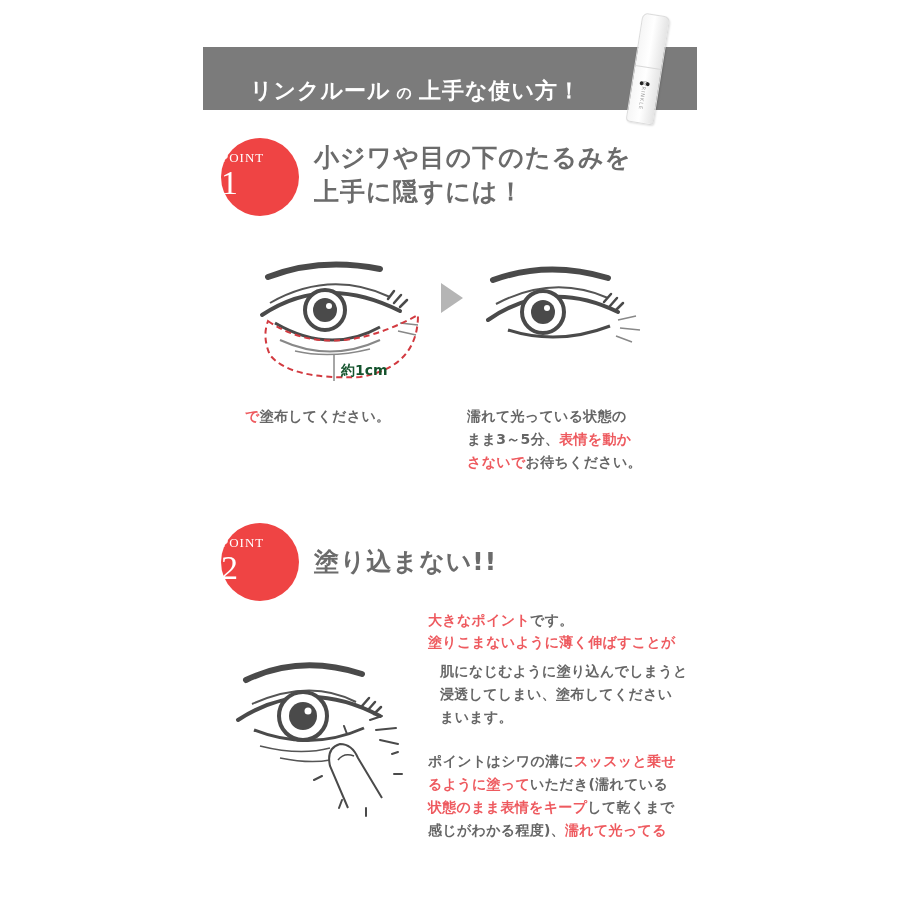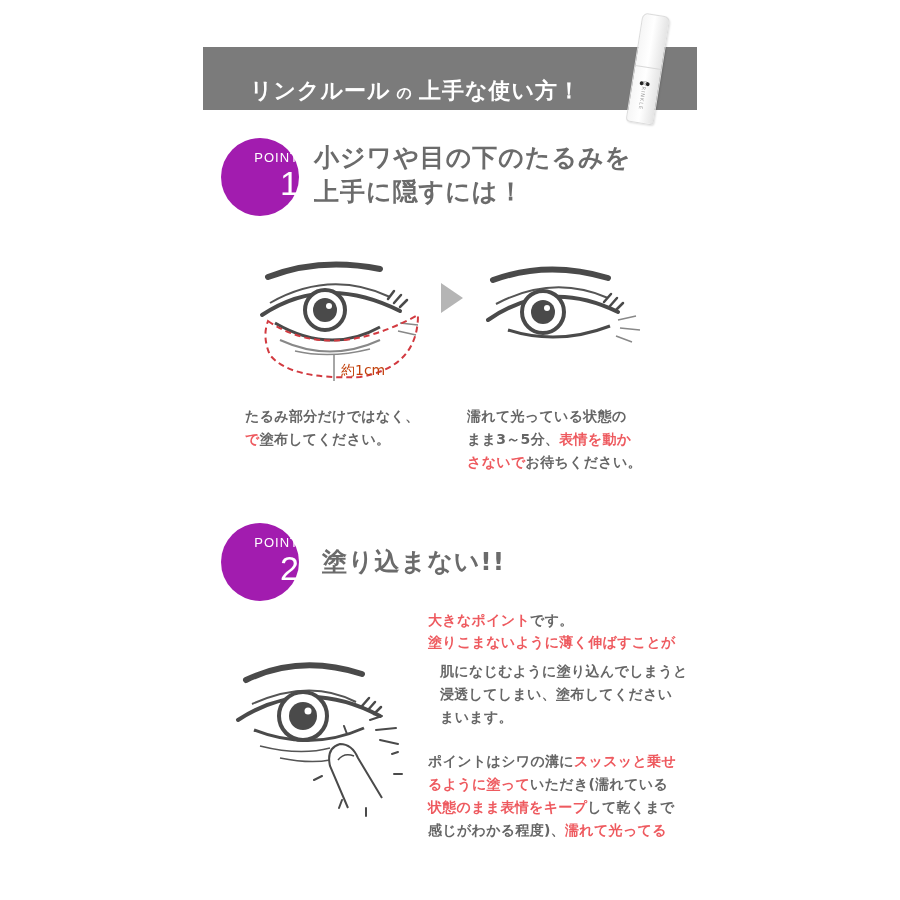--- a/index.html
+++ b/index.html
@@ -14,22 +14,22 @@
   .banner-title .small { font-size:15px; margin:0 6px; }
   .product { left:634px; top:14px; width:26px; height:108px; transform:rotate(9deg);
              background:linear-gradient(90deg,#f6f6f6,#ffffff 45%,#e4e4e4); border:1px solid #dcdcdc;
              border-radius:6px 6px 4px 4px; box-shadow:1px 1px 2px rgba(0,0,0,0.12); }
   .product .cap-line { position:absolute; left:0; right:0; top:52px; height:1px; background:#d8d8d8; }
   .product .logo { position:absolute; left:7px; top:56px; width:12px; height:4px; }
   .product .logo span { display:inline-block; width:4px; height:4px; background:#222; border-radius:50%; margin-right:2px; }
   .product .brand { position:absolute; left:9px; top:66px; font-size:5px; color:#999; writing-mode:vertical-rl; letter-spacing:1px; }
 
   
-  .point-circle { width:78px; height:78px; border-radius:50%; background:#a21caf; color:#fff;
-                  text-align:right; font-family:Liberation Sans, sans-serif; }
+  .point-circle { width:78px; height:78px; border-radius:50%; background:#ef4444; color:#fff;
+                  text-align:left; font-family:Liberation Serif, serif; }
   .point-circle .p-label { display:block; font-size:13px; letter-spacing:1px; margin-top:13px; line-height:14px; }
   .point-circle .p-num { display:block; font-size:34px; line-height:36px; margin-top:0px; }
 
   .heading { font-size:25px; font-weight:bold; color:#6b6b6b; line-height:34px; letter-spacing:1px; }
 
   .body-text { font-size:14px; font-weight:bold; color:#666; line-height:23px; letter-spacing:0.3px; }
   .red { color:#ee5a5f; }
 
   svg { position:absolute; overflow:visible; }
 </style>
@@ -72,53 +72,52 @@
   <circle cx="89" cy="51" r="3" fill="#fff"></circle>
 
   <path d="M40 85 Q90 108 140 85" stroke="#888" stroke-width="2" fill="none"></path>
   <path d="M55 96 Q90 104 130 94" stroke="#888" stroke-width="1.5" fill="none"></path>
   <path d="M160 68 l18 2 M158 76 l18 4" stroke="#888" stroke-width="1.5"></path>
 
   <path d="M28 66 Q90 108 178 60 Q178 112 120 122 Q50 125 30 100 Q22 82 28 66 Z" stroke="#d23a40" stroke-width="2" fill="none" stroke-dasharray="6,4"></path>
 
   <line x1="94" y1="100" x2="94" y2="126" stroke="#888" stroke-width="1.5"></line>
 </svg>
-<div class="abs" style="left:341px; top:362px; font-size:14px; font-weight:normal; color:#c2410c;">約1cm</div>
+<div class="abs" style="left:341px; top:362px; font-size:14px; font-weight:bold; color:#14532d;">約1cm</div>
 
 <svg style="left:441px; top:283px;" width="22" height="30" viewBox="0 0 22 30">
   <polygon points="0,0 22,15 0,30" fill="#b5b5b5"></polygon>
 </svg>
 
 <svg style="left:478px; top:258px;" width="170" height="90" viewBox="0 0 170 90">
   <path d="M15 22 Q70 2 130 20" stroke="#4a4a4a" stroke-width="6" fill="none" stroke-linecap="round"></path>
   <path d="M18 46 Q75 16 130 40" stroke="#555" stroke-width="2" fill="none"></path>
   <path d="M10 62 Q70 20 140 54" stroke="#4a4a4a" stroke-width="4" fill="none" stroke-linecap="round"></path>
   <path d="M126 44 l7 -8 M132 48 l7 -8 M138 52 l7 -7" stroke="#4a4a4a" stroke-width="2.5" stroke-linecap="round"></path>
   <path d="M30 72 Q80 88 132 68" stroke="#4a4a4a" stroke-width="3" fill="none"></path>
   <circle cx="65" cy="54" r="21" fill="#fff" stroke="#4a4a4a" stroke-width="4"></circle>
   <circle cx="65" cy="54" r="12" fill="#4a4a4a"></circle>
   <circle cx="69" cy="50" r="3" fill="#fff"></circle>
   <path d="M140 62 l18 -4 M142 70 l20 2 M138 78 l16 6" stroke="#888" stroke-width="1.5"></path>
 </svg>
 
 <div class="abs body-text" style="left:245px; top:405px;">
-  <div><span>たるみ部分だけではなく、</span></div>
   <div><span class="red">で</span><span>塗布してください。</span></div>
 </div>
 <div class="abs body-text" style="left:467px; top:405px;">
   <div><span>濡れて光っている状態の</span></div>
   <div><span>まま3～5分、</span><span class="red">表情を動か</span></div>
   <div><span class="red">さないで</span><span>お待ちください。</span></div>
 </div>
 
 <div class="abs point-circle" style="left:221px; top:523px;">
   <span class="p-label">POINT</span>
   <span class="p-num">2</span>
 </div>
-<div class="abs heading" style="left:322px; top:545px;">塗り込まない!!</div>
+<div class="abs heading" style="left:314px; top:545px;">塗り込まない!!</div>
 
 <svg style="left:230px; top:648px;" width="180" height="170" viewBox="0 0 180 170">
   <path d="M16 32 Q70 6 132 26" stroke="#4a4a4a" stroke-width="6" fill="none" stroke-linecap="round"></path>
   <path d="M22 56 Q80 30 126 54" stroke="#555" stroke-width="2" fill="none"></path>
   <path d="M8 72 Q75 28 150 68" stroke="#4a4a4a" stroke-width="4" fill="none" stroke-linecap="round"></path>
   <path d="M132 58 l7 -8 M138 62 l7 -8 M144 66 l7 -7" stroke="#4a4a4a" stroke-width="2.5" stroke-linecap="round"></path>
   <path d="M24 82 Q80 104 134 80" stroke="#4a4a4a" stroke-width="3" fill="none"></path>
   <circle cx="73" cy="68" r="24" fill="#fff" stroke="#4a4a4a" stroke-width="4"></circle>
   <circle cx="73" cy="68" r="14" fill="#4a4a4a"></circle>
   <circle cx="78" cy="63" r="3.5" fill="#fff"></circle>

